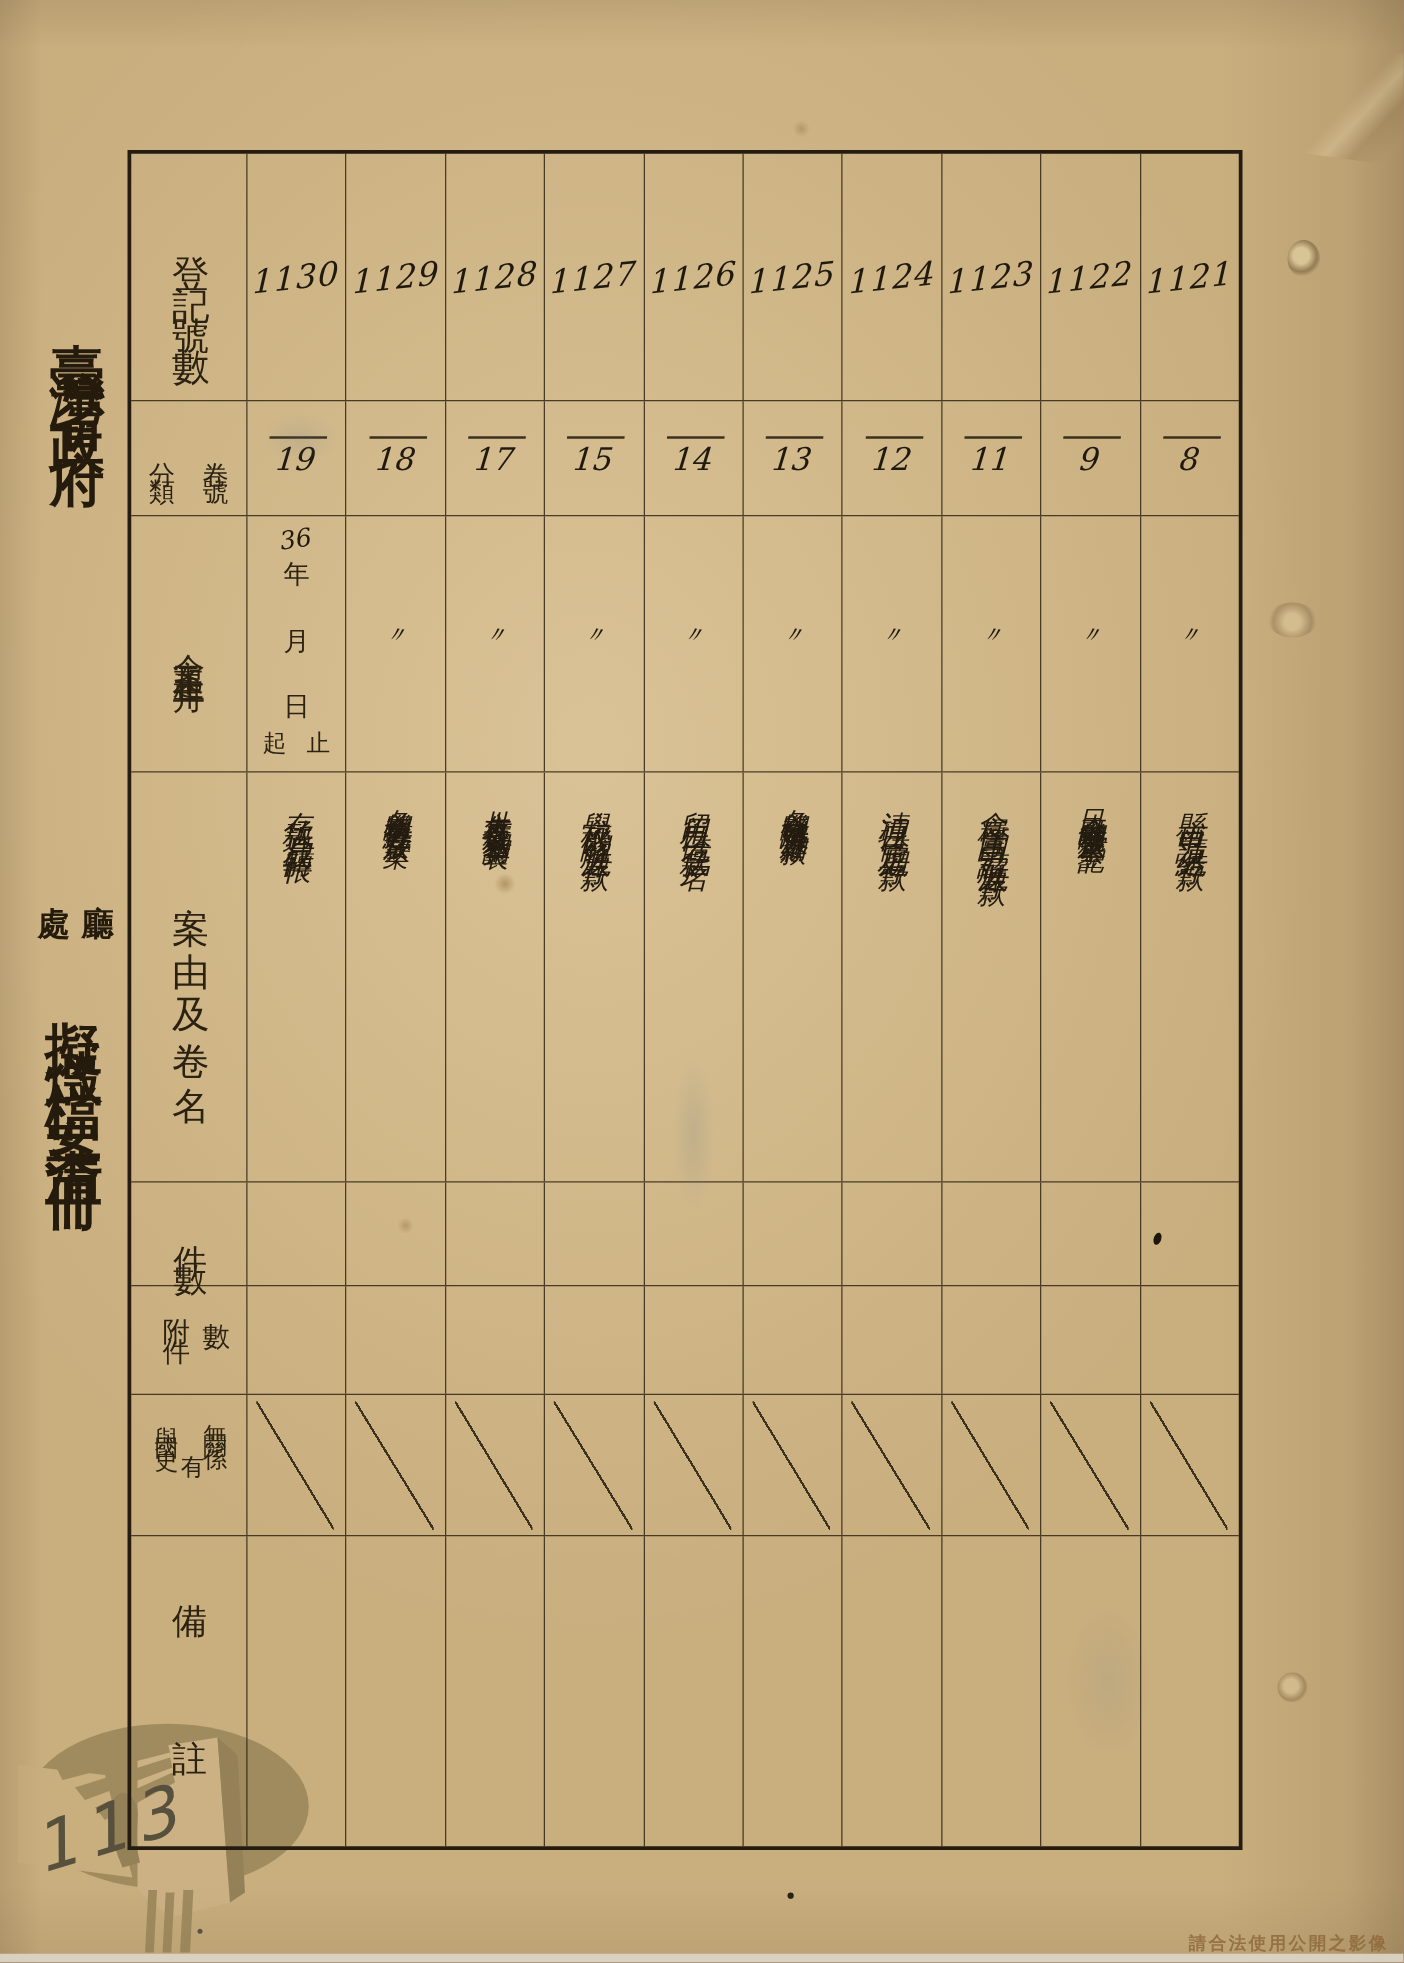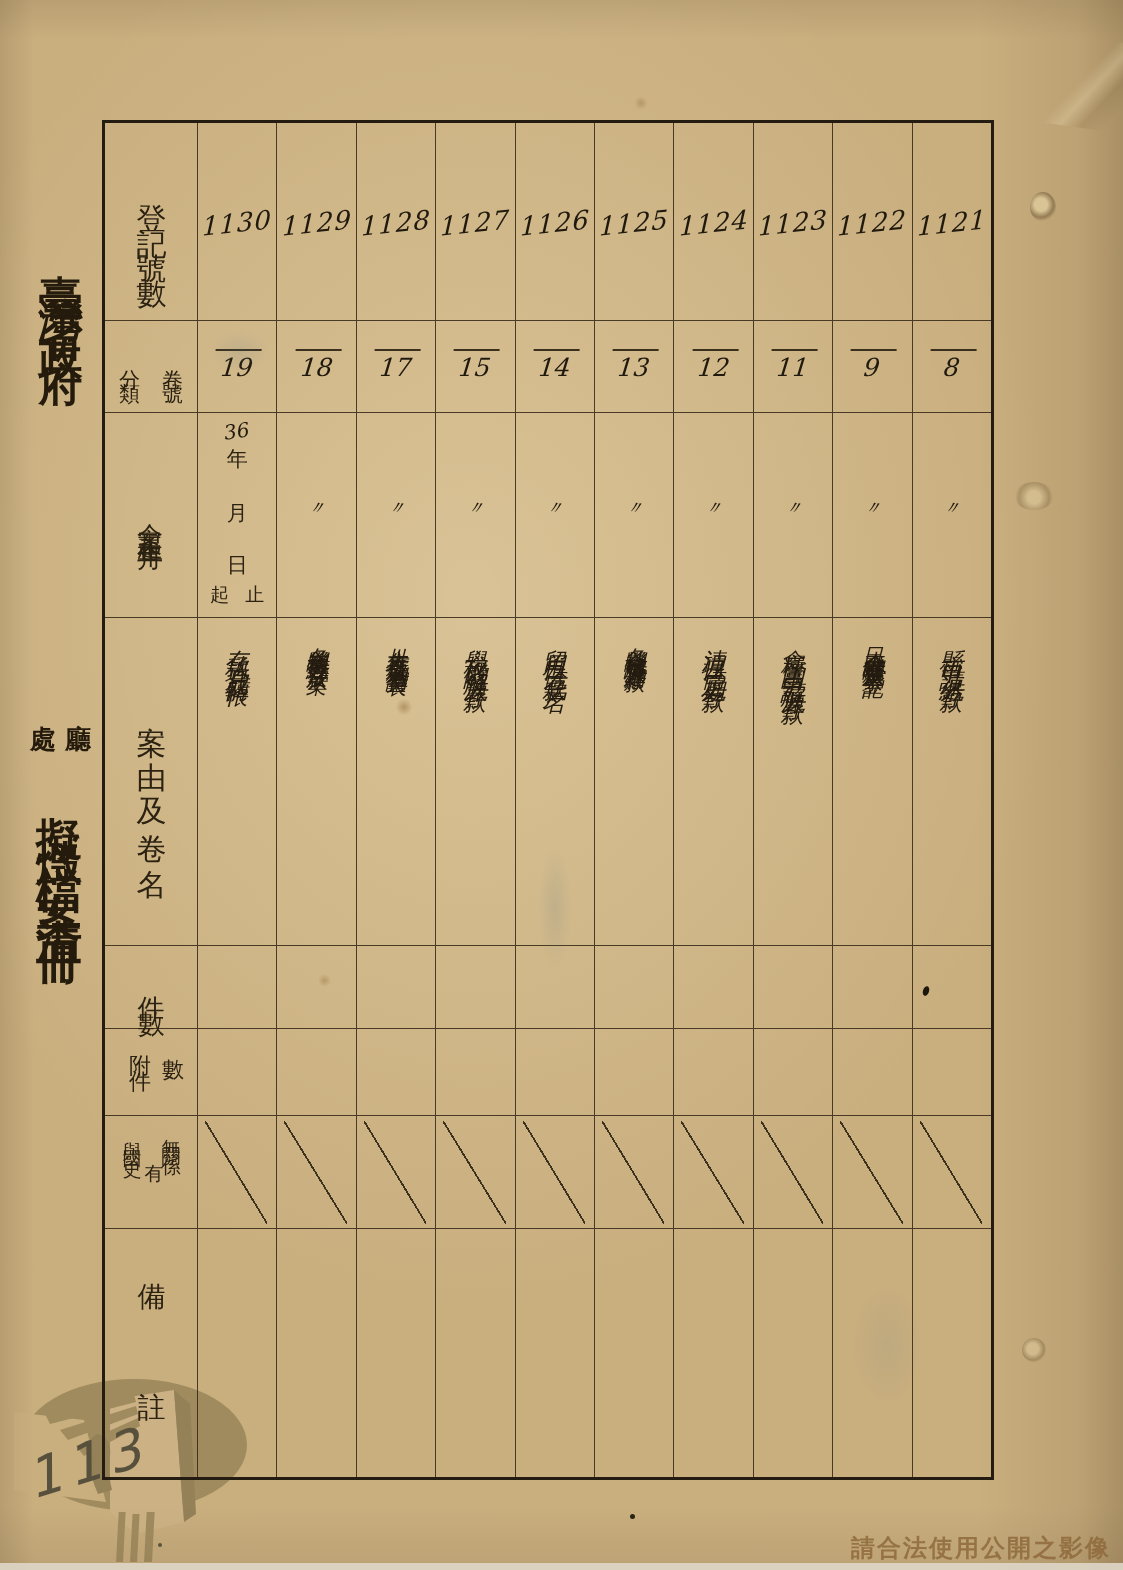--- a/index.html
+++ b/index.html
@@ -78,21 +78,21 @@
       transparent calc(50% - 0.9px), rgba(42,33,17,0.88) calc(50% - 0.9px),
       rgba(42,33,17,0.88) calc(50% + 0.9px), transparent calc(50% + 0.9px))
       no-repeat 45% 50% / 80% 92%;}
   
   .stamp{position:absolute;left:14px;top:1372px;opacity:0.55;}
   .pencil-113{position:absolute;left:30px;top:1430px;font-size:54px;font-style:italic;
     color:#57503d;font-family:"DejaVu Sans",sans-serif;transform:rotate(-17deg) skewX(-6deg);
     letter-spacing:7px;font-weight:300;}
   .pencil-dot{position:absolute;left:158px;top:1543px;width:4px;height:4px;border-radius:50%;background:#5a5340;}
   .speck{position:absolute;left:630px;top:1514px;width:5px;height:5px;border-radius:50%;background:#2a2214;}
-  .usage-mark{position:absolute;right:12px;bottom:6px;font-size:24px;letter-spacing:2px;
+  .usage-mark{position:absolute;right:12px;bottom:6px;font-size:14px;letter-spacing:2px;
     color:#8f6a3c;opacity:0.85;font-weight:600;}
   .scan-strip{position:absolute;left:0;bottom:0;width:100%;height:7px;background:#dcd5c6;opacity:0.92;}
   
   .stain{position:absolute;border-radius:50%;pointer-events:none;}
   .st-blue1{left:538px;top:845px;width:34px;height:125px;background:radial-gradient(ellipse at center, rgba(98,125,132,0.16), transparent 70%);}
   .st-blue2{left:210px;top:330px;width:60px;height:42px;background:radial-gradient(ellipse at center, rgba(95,120,145,0.14), transparent 70%);}
   .st-blue3{left:852px;top:1285px;width:70px;height:120px;background:radial-gradient(ellipse at center, rgba(98,125,132,0.11), transparent 70%);}
   .st-brown1{left:396px;top:698px;width:16px;height:18px;background:radial-gradient(circle, rgba(122,82,32,0.38), transparent 70%);}
   .st-brown2{left:318px;top:974px;width:13px;height:13px;background:radial-gradient(circle, rgba(128,88,38,0.32), transparent 70%);}
   .st-brown3{left:634px;top:96px;width:14px;height:14px;background:radial-gradient(circle, rgba(128,88,38,0.30), transparent 70%);}

